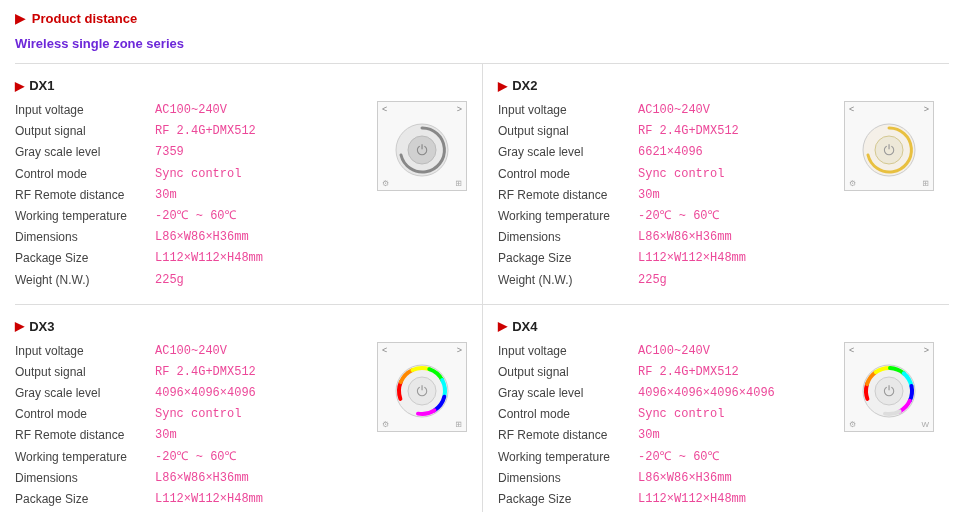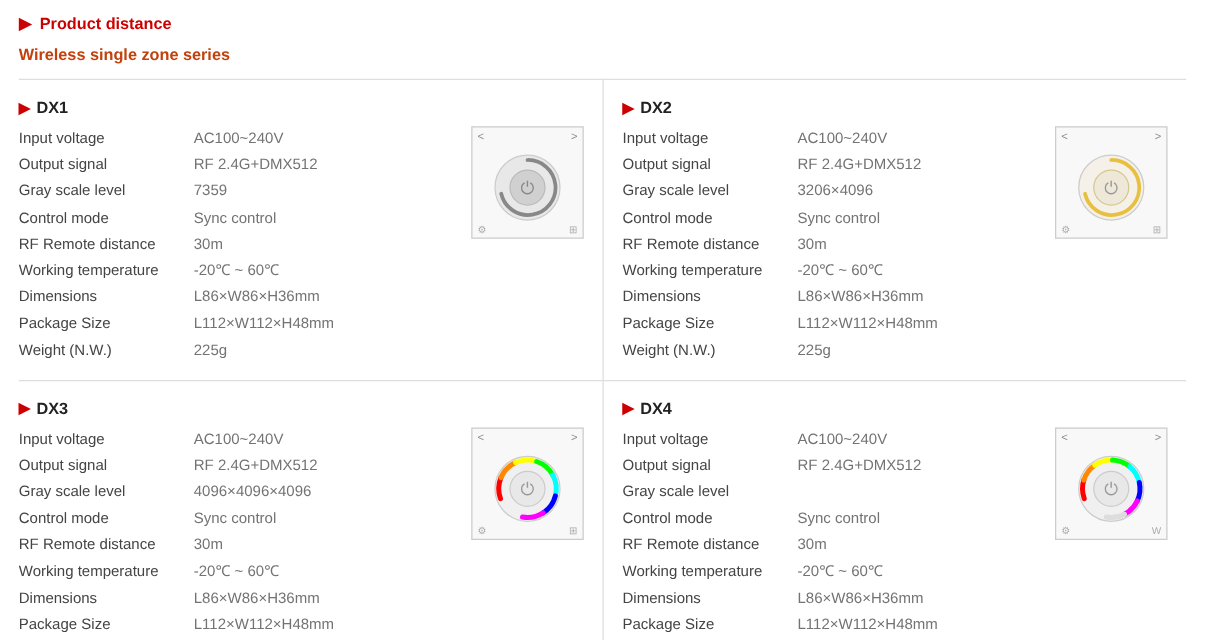--- a/index.html
+++ b/index.html
@@ -23,21 +23,21 @@
     }
     .page-title {
       color: #cc0000;
       font-weight: bold;
       font-size: 13px;
     }
     .section-title {
       font-size: 13px;
       font-weight: bold;
       margin-bottom: 12px;
-      color: #c2410c;
+      color: #6d28d9;
     }
     .products-grid {
       display: grid;
       grid-template-columns: 1fr 1fr;
       gap: 0;
     }
     .product-section {
       padding: 8px 15px 12px 0;
       border-top: 1px solid #ddd;
     }
@@ -70,21 +70,22 @@
       display: flex;
       margin-bottom: 2px;
       line-height: 1.6;
     }
     .spec-label {
       width: 140px;
       min-width: 140px;
       color: #444;
     }
     .spec-value {
-      color: #737373;
+      color: #ec4899;
+      font-family: Liberation Mono, monospace;
     }
     .product-image {
       width: 90px;
       min-width: 90px;
       height: 90px;
       border: 1px solid #ccc;
       display: flex;
       align-items: center;
       justify-content: center;
       position: relative;
@@ -197,21 +198,21 @@
           <div class="spec-row">
             <span class="spec-label">Input voltage</span>
             <span class="spec-value">AC100~240V</span>
           </div>
           <div class="spec-row">
             <span class="spec-label">Output signal</span>
             <span class="spec-value">RF 2.4G+DMX512</span>
           </div>
           <div class="spec-row">
             <span class="spec-label">Gray scale level</span>
-            <span class="spec-value">3206×4096</span>
+            <span class="spec-value">6621×4096</span>
           </div>
           <div class="spec-row">
             <span class="spec-label">Control mode</span>
             <span class="spec-value">Sync control</span>
           </div>
           <div class="spec-row">
             <span class="spec-label">RF Remote distance</span>
             <span class="spec-value">30m</span>
           </div>
           <div class="spec-row">
@@ -327,20 +328,21 @@
           <div class="spec-row">
             <span class="spec-label">Input voltage</span>
             <span class="spec-value">AC100~240V</span>
           </div>
           <div class="spec-row">
             <span class="spec-label">Output signal</span>
             <span class="spec-value">RF 2.4G+DMX512</span>
           </div>
           <div class="spec-row">
             <span class="spec-label">Gray scale level</span>
+            <span class="spec-value">4096×4096×4096×4096</span>
           </div>
           <div class="spec-row">
             <span class="spec-label">Control mode</span>
             <span class="spec-value">Sync control</span>
           </div>
           <div class="spec-row">
             <span class="spec-label">RF Remote distance</span>
             <span class="spec-value">30m</span>
           </div>
           <div class="spec-row">

